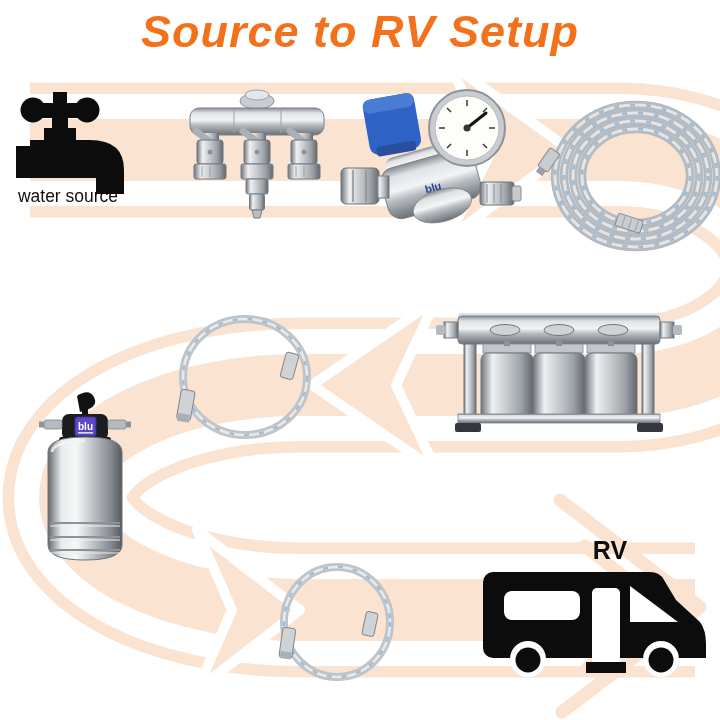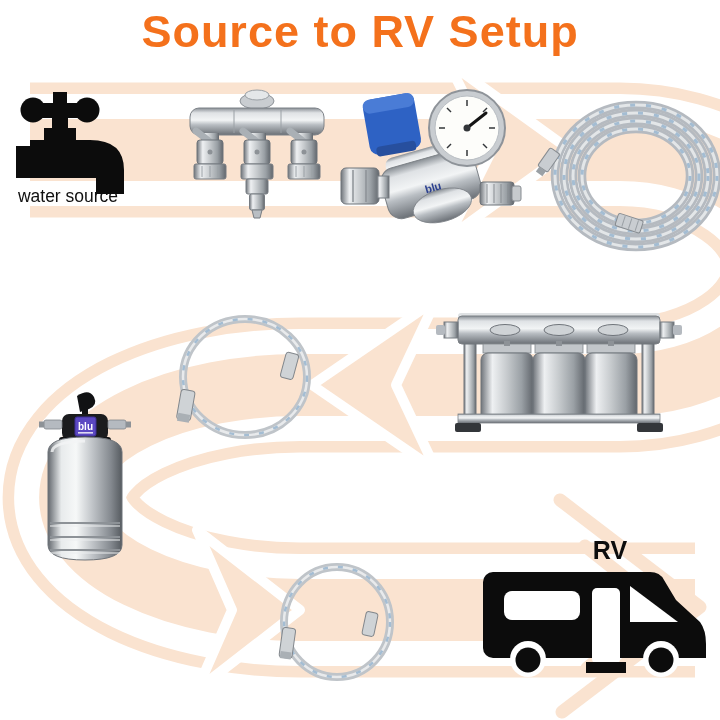--- a/index.html
+++ b/index.html
@@ -3,21 +3,21 @@
 <meta charset="utf-8">
 <style>
   html,body{margin:0;padding:0;background:#ffffff;}
   .stage{
     position:relative;width:720px;height:720px;background:#ffffff;overflow:hidden;
     font-family:"Liberation Sans", sans-serif;
   }
   .stage svg{position:absolute;left:0;top:0;}
   .title{
     position:absolute;top:6px;left:0;width:100%;text-align:center;
-    font-size:45px;font-weight:bold;color:#F4711C;letter-spacing:1px;
+    font-size:45px;font-weight:bold;color:#F4711C;letter-spacing:1px;font-style:italic;
   }
   text{font-family:"Liberation Sans", sans-serif;}
 </style>
 </head>
 <body>
 
 <div class="stage">
 
   <div class="title">Source to RV Setup</div>
 

